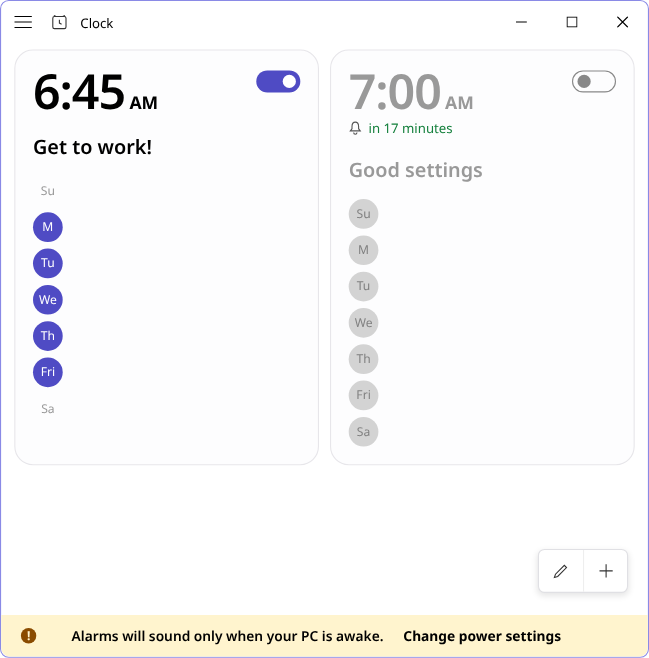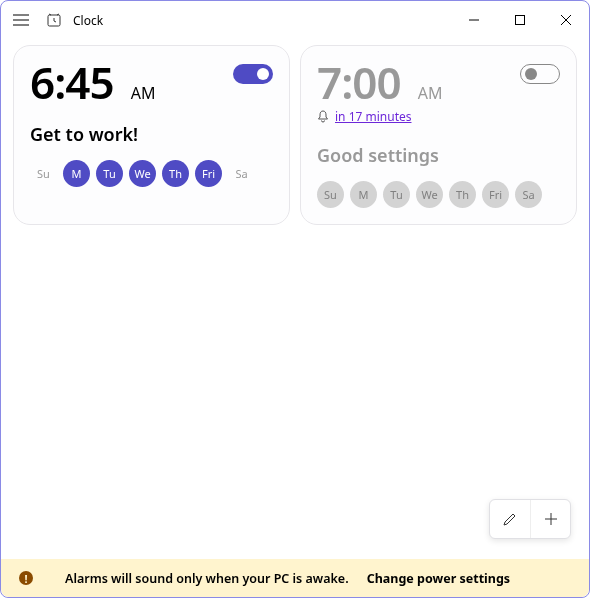--- a/index.html
+++ b/index.html
@@ -12,39 +12,39 @@
   .win-controls { margin-left: auto; display: flex; }
   .win-btn { width: 46px; height: 32px; display: flex; align-items: center; justify-content: center; cursor: pointer; }
   
   .content { padding: 6px 12px 0 12px; display: flex; gap: 10px; }
   
   .alarm-card { flex: 1; border: 1px solid #e7e6ea; border-radius: 17px; padding: 14px 16px 16px 16px; background: #fdfdfe; }
   .card-top { display: flex; align-items: flex-start; }
   .time-block { flex: 1; }
   .time-line { display: flex; align-items: baseline; }
   .time-big { font-size: 44px; font-weight: 600; letter-spacing: -1px; line-height: 1; }
-  .time-ampm { font-size: 16px; font-weight: 400; margin-left: 17px; text-align: center; }
+  .time-ampm { font-size: 16px; font-weight: 700; margin-left: 4px; text-align: center; }
   .status-line { display: flex; align-items: center; gap: 6px; margin-top: 4px; font-size: 12px; }
   .label-line { font-size: 18px; font-weight: 600; margin-top: 18px; }
   
   .toggle { width: 40px; height: 20px; border-radius: 10px; position: relative; cursor: pointer; margin-top: 4px; }
   .toggle.on { background: #4f4bc4; }
   .toggle.off { background: transparent; border: 1px solid #888; }
   .knob { width: 12px; height: 12px; border-radius: 50%; position: absolute; top: 4px; }
   .toggle.on .knob { background: #fff; right: 4px; }
   .toggle.off .knob { background: #888; left: 4px; top:3px;}
   
-  .days { display: flex; gap: 6px; margin-top: 14px; }
+  .days { display: flex; gap: 6px; margin-top: 14px; flex-direction: column; }
   .day { width: 27px; height: 27px; border-radius: 50%; display: flex; align-items: center; justify-content: center; font-size: 11px; }
   .day.active-on { background: #4f4bc4; color: #fff; }
   .day.inactive-on { color: #999; }
   .day.day-off { background: #d3d3d3; color: #808080; }
 
   .card-off .time-big, .card-off .time-ampm, .card-off .label-line { color: #999; }
-  .card-off .status-line { color: #6d28d9; text-decoration: underline; }
+  .card-off .status-line { color: #15803d; }
   
   .fab-bar { position: absolute; right: 18px; bottom: 58px; display: flex; background: #fff; border: 1px solid #e0e0e4; border-radius: 6px; box-shadow: 0 2px 6px rgba(0,0,0,0.1); }
   .fab { width: 40px; height: 38px; display: flex; align-items: center; justify-content: center; cursor: pointer; }
   .fab + .fab { border-left: 1px solid #eee; }
   
   .info-bar { position: absolute; bottom: 0; left: 0; right: 0; height: 38px; background: #fff4ce; display: flex; align-items: center; padding: 0 18px; gap: 12px; border-bottom-left-radius: 8px; border-bottom-right-radius: 8px;}
   .info-icon { width: 14px; height: 14px; border-radius: 50%; background: #8a4b00; color: #fff4ce; font-size: 11px; font-weight: bold; display: flex; align-items: center; justify-content: center; }
   .info-text { font-size: 12.5px; font-weight: 600; margin-left: 20px; }
   .info-link { font-size: 12.5px; margin-left: 6px; cursor: pointer; font-weight: bold; }
 </style>

